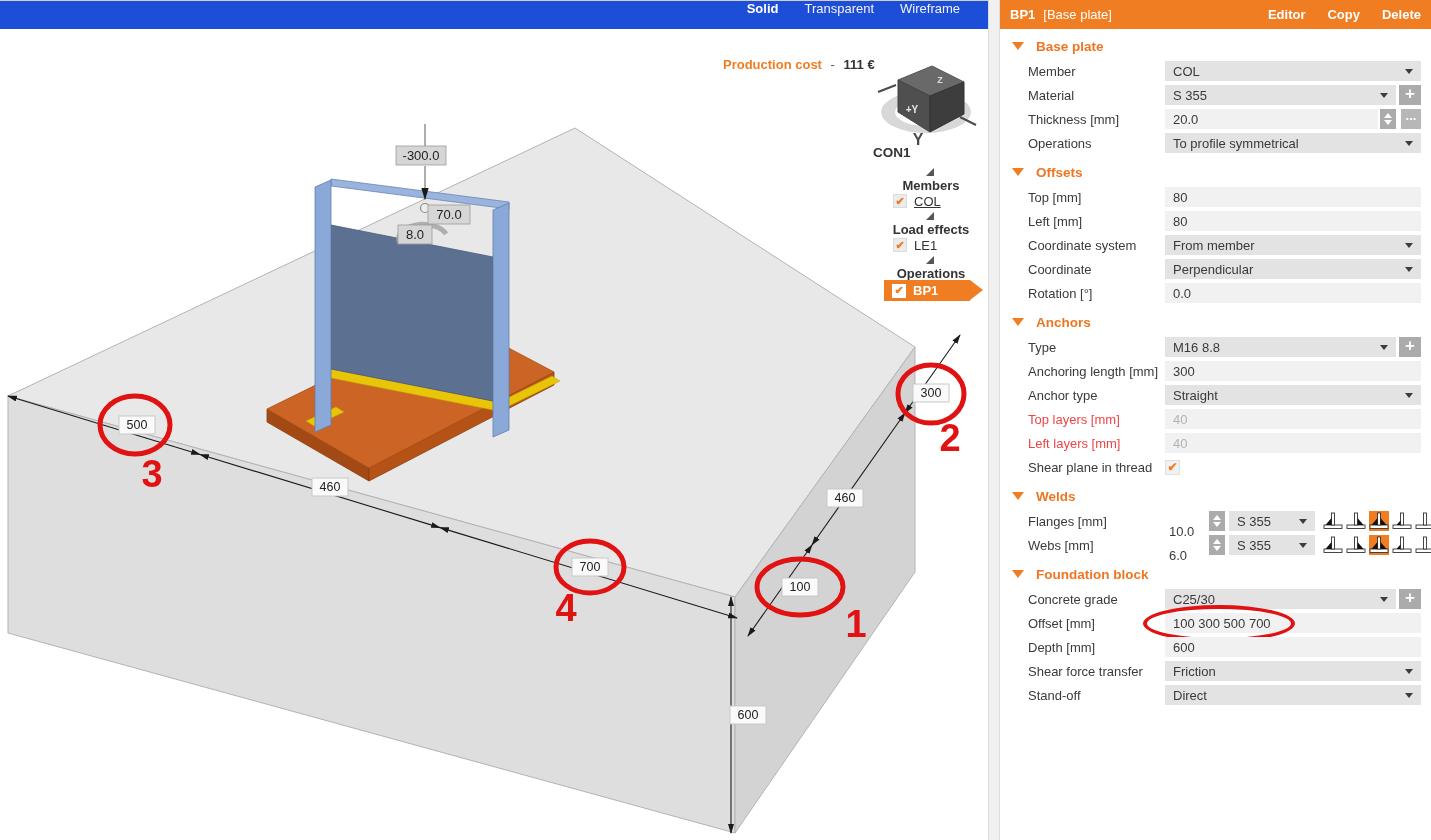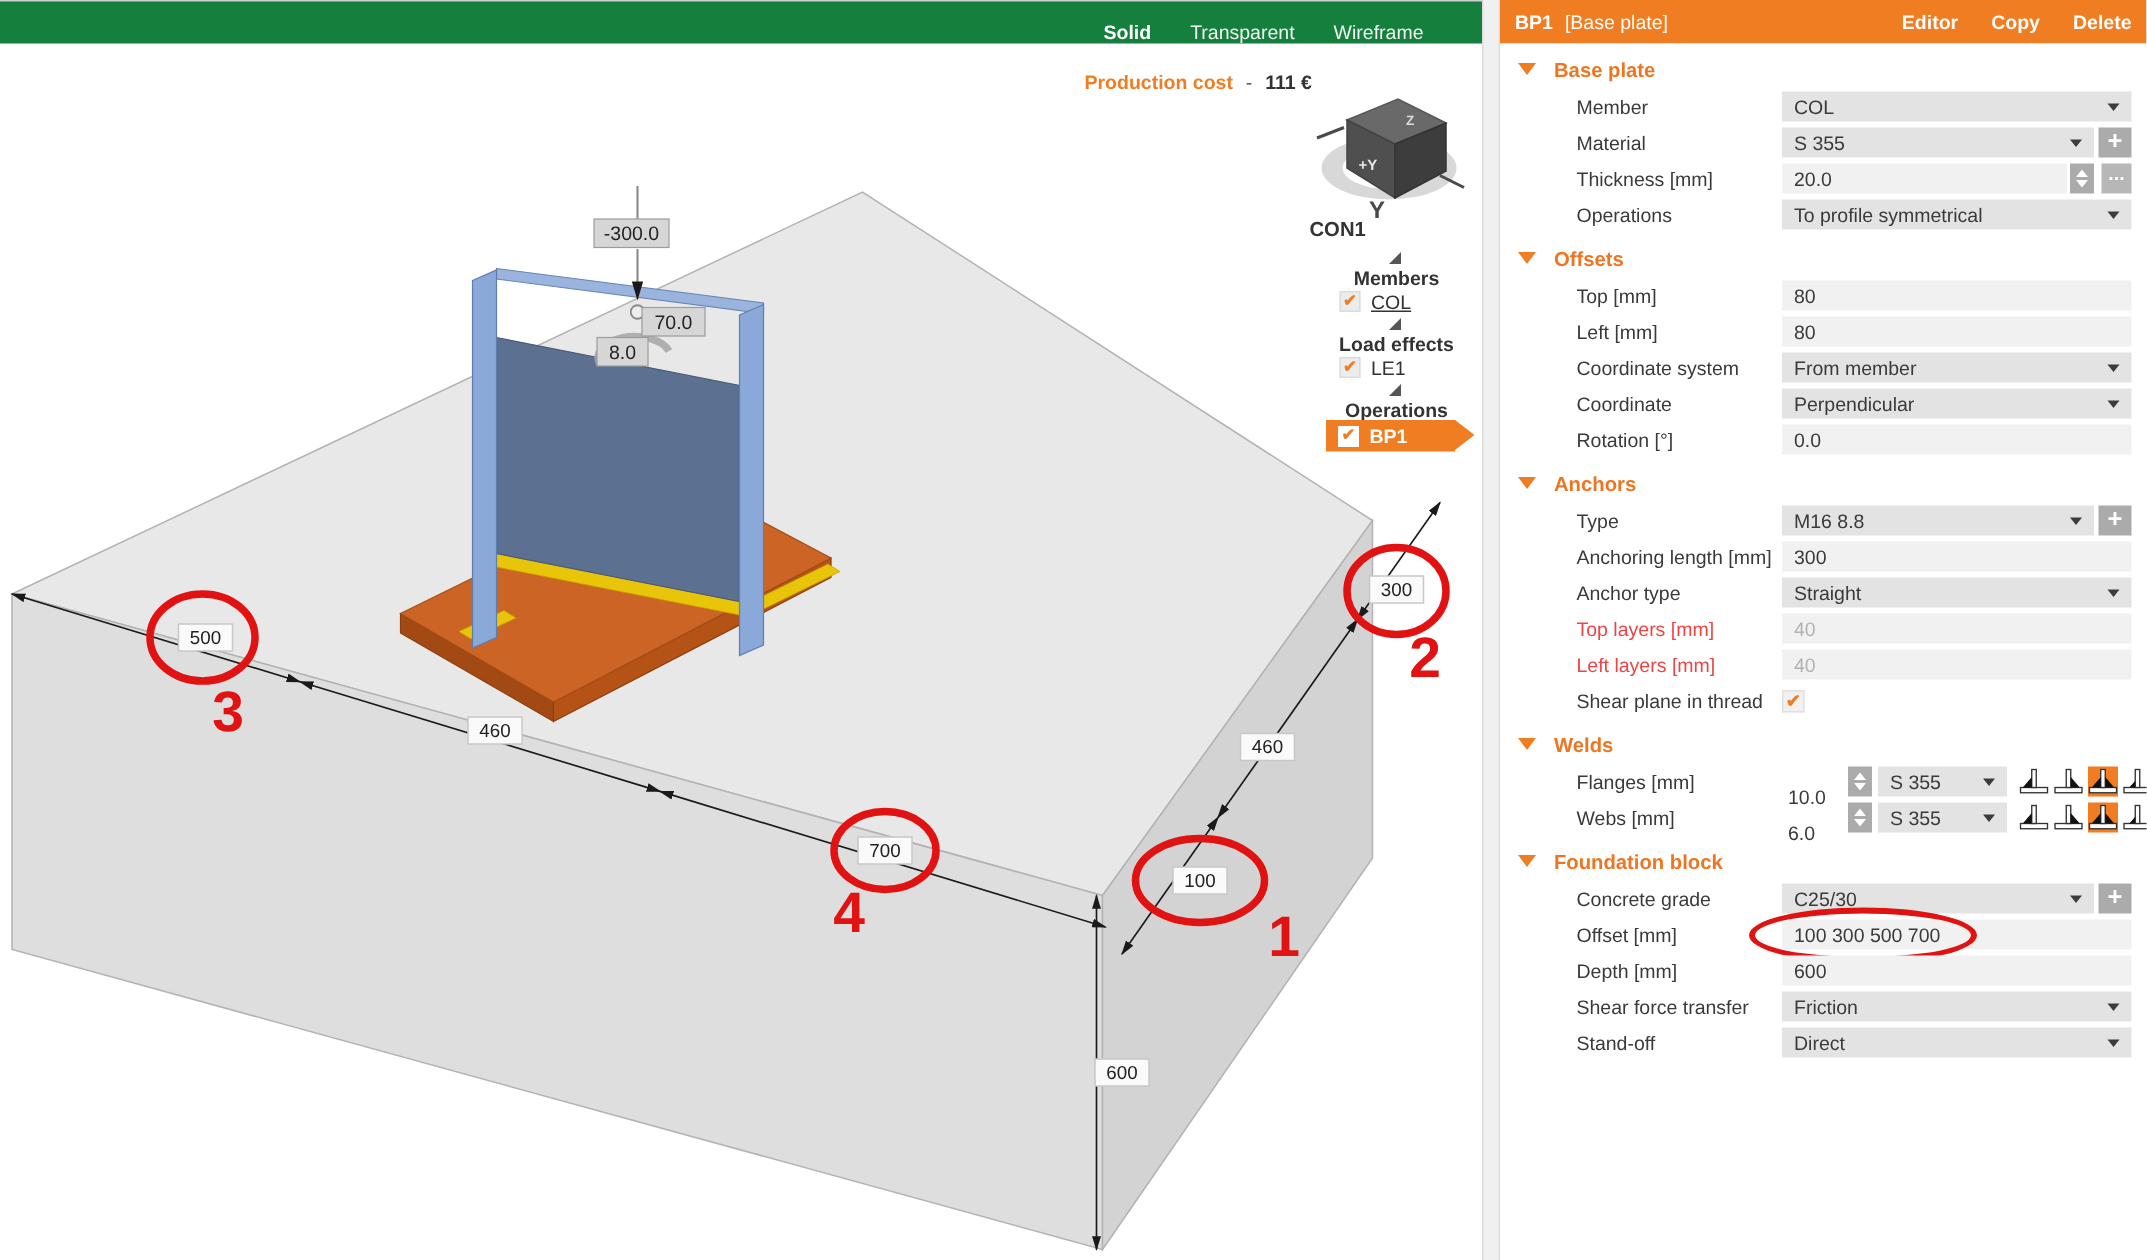--- a/index.html
+++ b/index.html
@@ -1,36 +1,36 @@
 <!DOCTYPE html>
 <html><head>
 <meta charset="utf-8">
 <style>
   * { margin:0; padding:0; box-sizing:border-box; }
   html,body { width:1431px; height:840px; overflow:hidden; background:#fff;
               font-family:"Liberation Sans", sans-serif; }
   body { position:relative; }
 
   
-  .topbar { position:absolute; left:0; top:0; width:988px; height:29px; background:#15803d;
-            border-top:1px solid #cfcfcf; display:flex; align-items:flex-end; justify-content:flex-end;
-            gap:26px; padding-right:39px; font-size:13px; color:#f2f2f2; }
+  .topbar { position:absolute; left:0; top:0; width:988px; height:29px; background:#1d4ed8;
+            border-top:1px solid #cfcfcf; display:flex; align-items:flex-start; justify-content:flex-end;
+            gap:26px; padding-right:28px; font-size:13px; color:#f2f2f2; }
   .topbar .mode { cursor:default; }
   .topbar .mode.sel { color:#fff; font-weight:bold; }
   .scrollstrip { position:absolute; left:988px; top:0; width:12px; height:840px; background:#f0f0f0;
                  border-left:1px solid #dcdcdc; border-right:1px solid #dcdcdc; }
   .phead { position:absolute; left:1000px; top:0; width:431px; height:29px; background:#f07d22;
            display:flex; align-items:center; color:#fff; font-size:13px; padding:0 10px; }
   .phead .pid { font-weight:bold; margin-right:8px; }
   .phead .spacer { flex:1; }
   .phead .hbtn { font-weight:bold; margin-left:22px; cursor:pointer; }
 
   
   .scene { position:absolute; left:0; top:29px; width:988px; height:811px; }
-  .prodcost { position:absolute; left:723px; top:47px; font-size:13px; white-space:nowrap; }
+  .prodcost { position:absolute; left:723px; top:57px; font-size:13px; white-space:nowrap; }
   .prodcost .pc-l { color:#f07d22; font-weight:bold; }
   .prodcost .pc-s { color:#555; margin:0 5px; }
   .prodcost .pc-v { color:#333; font-weight:bold; }
   .navcube { position:absolute; left:872px; top:55px; }
 
   
   .tree { position:absolute; left:868px; top:145px; width:126px; font-size:13px; color:#333; }
   .tree .t-title { font-weight:bold; margin:0 0 8px 5px; font-size:13.5px; }
   .t-group { display:flex; align-items:center; height:22px;flex-direction:column; }
   .t-exp { width:0; height:0; border-left:8px solid transparent; border-bottom:8px solid #555;
@@ -48,21 +48,21 @@
   .t-banner .cbx { background:#fff; border:none; }
   .t-banner .b-label { color:#fff; font-weight:bold; }
 
   
   .panel { position:absolute; left:1000px; top:29px; width:431px; height:574px; background:#fff;
            font-size:13px; color:#3a3a3a; }
   .sec-h { display:flex; align-items:center; height:18px; margin:8px 0 4px 0; padding-left:12px; }
   .sec-tri { width:0; height:0; border-left:6px solid transparent; border-right:6px solid transparent;
              border-top:8px solid #f07d22; margin-right:12px; }
   .sec-t { color:#ee7623; font-weight:bold; font-size:13.5px; }
-  .row { display:flex; align-items:center; height:24px; padding-left:51px; padding-right:10px; }
+  .row { display:flex; align-items:center; height:24px; padding-left:28px; padding-right:10px; }
   .row .lbl { width:137px; flex:none; }
   .row.dis .lbl { color:#ef4444; }
   .ctl { flex:1; display:flex; align-items:center; position:relative; }
   .dd { flex:1; height:20px; background:#e3e3e3; display:flex; align-items:center; padding:0 8px;
         cursor:pointer; }
   .dd .ddv { flex:1; white-space:nowrap; overflow:hidden; }
   .caret { width:0; height:0; border-left:4.5px solid transparent; border-right:4.5px solid transparent;
            border-top:5.5px solid #3c3c3c; margin-left:6px; flex:none; }
   .inp { flex:1; height:20px; background:#f1f1f1; display:flex; align-items:center; padding:0 8px; }
   .row.dis .inp { color:#b2b2b2; }

